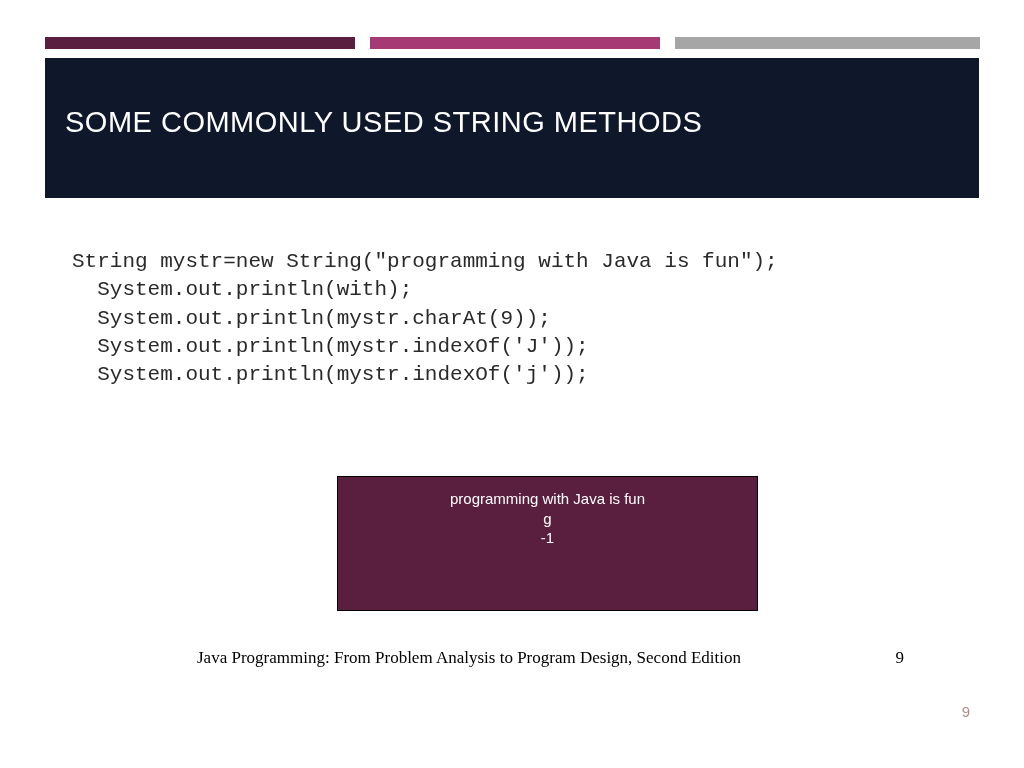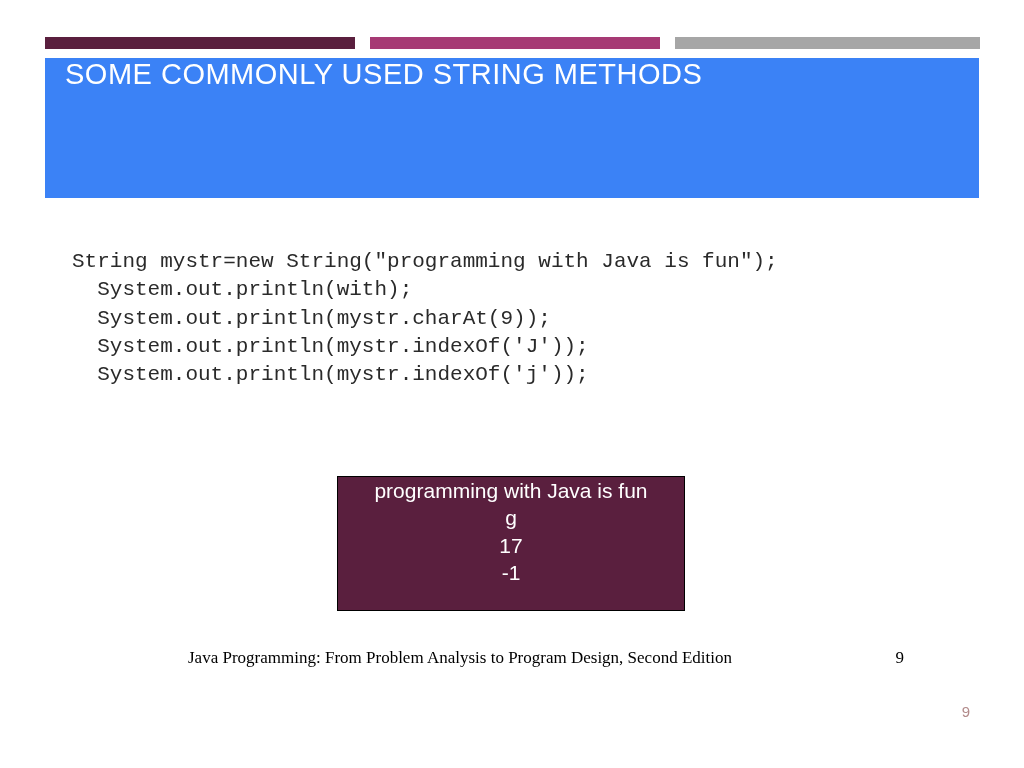--- a/index.html
+++ b/index.html
@@ -23,24 +23,24 @@
   .accent-1 { background: #5a1f3e; flex: 0 0 310px; }
   .accent-gap { flex: 0 0 15px; }
   .accent-2 { background: #a63a74; flex: 0 0 290px; }
   .accent-3 { background: #a6a6a6; flex: 0 0 305px; }
   .title-bar {
     position: absolute;
     top: 58px;
     left: 45px;
     right: 45px;
     height: 140px;
-    background: #3b82f6;
+    background: #0f172a;
     color: #ffffff;
     display: flex;
-    align-items: flex-start;
+    align-items: center;
     padding: 0 20px 12px 20px;
   }
   .title-text {
     font-size: 29px;
     letter-spacing: 0.5px;
     font-weight: 400;
   }
   .code-block {
     position: absolute;
     top: 248px;
@@ -48,35 +48,35 @@
     font-family: "Courier New", monospace;
     font-size: 21px;
     color: #2a2a2a;
     line-height: 1.35;
     white-space: pre;
   }
   .output-box {
     position: absolute;
     top: 476px;
     left: 337px;
-    width: 348px;
+    width: 421px;
     height: 135px;
     background: #5a1f3e;
     border: 1px solid #000;
     color: #ffffff;
     font-family: "Segoe UI", "Gill Sans", "Gill Sans MT", sans-serif;
-    font-size: 21px;
+    font-size: 15px;
     text-align: center;
-    padding-top: 0;
+    padding-top: 12px;
     line-height: 1.3;
   }
   .footer-cite {
     position: absolute;
     top: 648px;
-    left: 3px;
+    left: 12px;
     right: 0;
     display: flex;
     justify-content: space-between;
     padding: 0 120px 0 185px;
     font-family: "Times New Roman", serif;
     font-size: 17px;
     color: #000;
   }
   .page-num {
     position: absolute;
@@ -104,21 +104,20 @@
 
 <div class="code-block"><span>String mystr=new String("programming with Java is fun");</span>
 <span>  System.out.println(with);</span>
 <span>  System.out.println(mystr.charAt(9));</span>
 <span>  System.out.println(mystr.indexOf('J'));</span>
 <span>  System.out.println(mystr.indexOf('j'));</span></div>
 
 <div class="output-box">
   <div>programming with Java is fun</div>
   <div>g</div>
-  <div>17</div>
   <div>-1</div>
 </div>
 
 <div class="footer-cite">
   <span>Java Programming: From Problem Analysis to Program Design, Second Edition</span>
   <span>9</span>
 </div>
 
 <div class="page-num">9</div>
 

